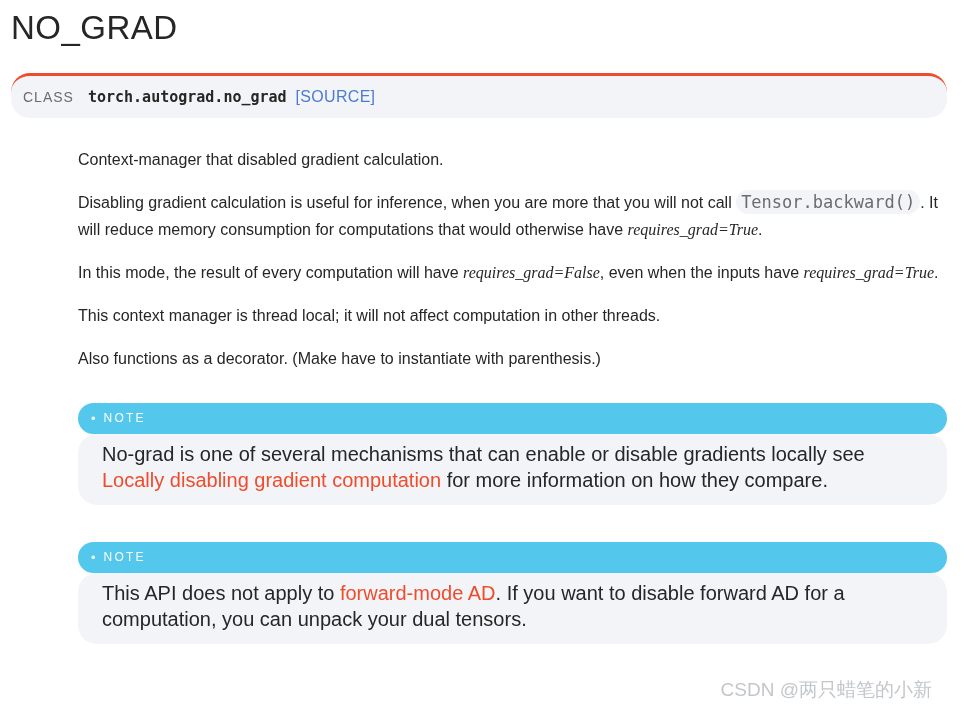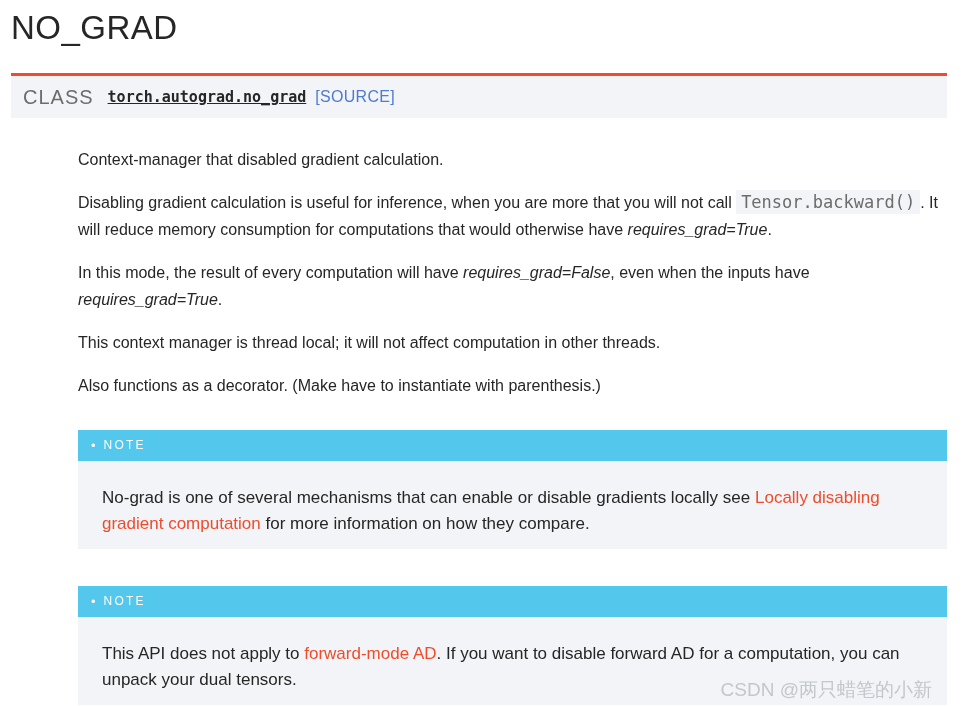--- a/index.html
+++ b/index.html
@@ -5,21 +5,21 @@
   :root{
     --accent:#ee4c2c;
     --note-blue:#54c7ec;
     --panel:#f3f4f7;
     --link:#ee4c2c;
     --source-link:#4c7bd1;
     --text:#262626;
     --muted:#6c6c6d;
     --wm:#c3c7cb;
   }
-  *{box-sizing:border-box;}
+  *{box-sizing:border-box;border-radius:19px;}
   html,body{margin:0;padding:0;}
   body{background:#ffffff;}
   .page{
     position:relative;
     width:969px;height:706px;
     overflow:hidden;
     background:#ffffff;
     font-family:"Liberation Sans", sans-serif;
     color:var(--text);
   }
@@ -36,30 +36,29 @@
     margin-top:25px;
     border-top:3px solid var(--accent);
     background:var(--panel);
     height:45px; 
     display:flex;
     align-items:center;
     padding:0 12px;
   }
   .class-label{
     color:var(--muted);
-    font-size:20px;
+    font-size:14px;
     letter-spacing:1px;
   }
   .class-code{
     font-family:"DejaVu Sans Mono","Liberation Mono",monospace;
     font-weight:bold;
     font-size:15px;
     color:var(--text);
     margin:0 9px 0 14px;
-    text-decoration:underline;
   }
   .source-link{
     color:var(--source-link);
     font-size:16px;
     letter-spacing:0.3px;
     text-decoration:none;
     cursor:pointer;
   }
   .content{
     margin-left:67px;
@@ -69,43 +68,43 @@
     line-height:27px;
   }
   .content p{margin:8px 0 16px 0;}
   code.inline-code{
     font-family:"DejaVu Sans Mono","Liberation Mono",monospace;
     font-size:17px;
     color:var(--muted);
     background:var(--panel);
     padding:2px 5px;
   }
-  em.ital{font-style:italic;}
+  em.ital{font-style:italic;font-family:Liberation Serif, serif;}
   a.red-link{color:var(--link);text-decoration:none;cursor:pointer;}
   .note{margin-top:31px;}
   .note + .note{margin-top:37px;}
   .note-header{
     background:var(--note-blue);
     color:#ffffff;
     height:31px;
     display:flex;
     align-items:center;
     padding:0 13px;
     font-size:12px;
     letter-spacing:2.2px;
   }
   .note-bullet{
     font-size:13px;
     margin-right:8px;
     letter-spacing:0;
   }
   .note-body{
     background:var(--panel);
-    padding:24px 24px 12px 24px;
-    font-size:17px;
+    padding:7px 24px 12px 24px;
+    font-size:20px;
     line-height:26px;
   }
   .watermark{
     position:absolute;
     top:677px;
     right:37px;
     font-size:19px;
     color:var(--wm);
     white-space:nowrap;
   }

